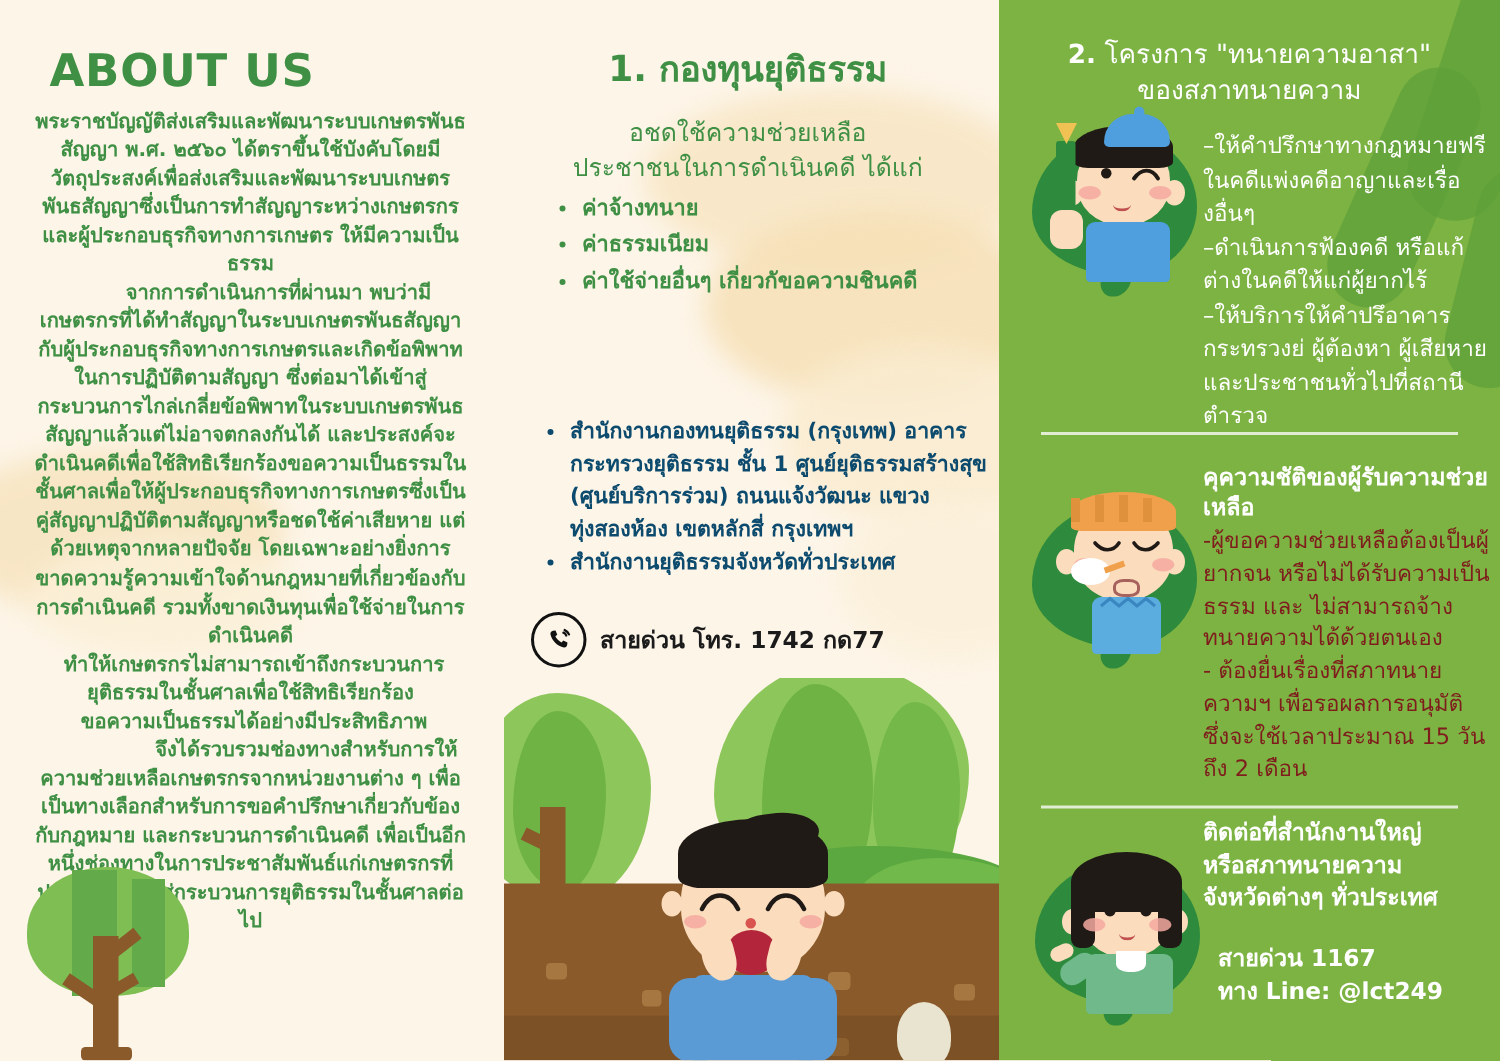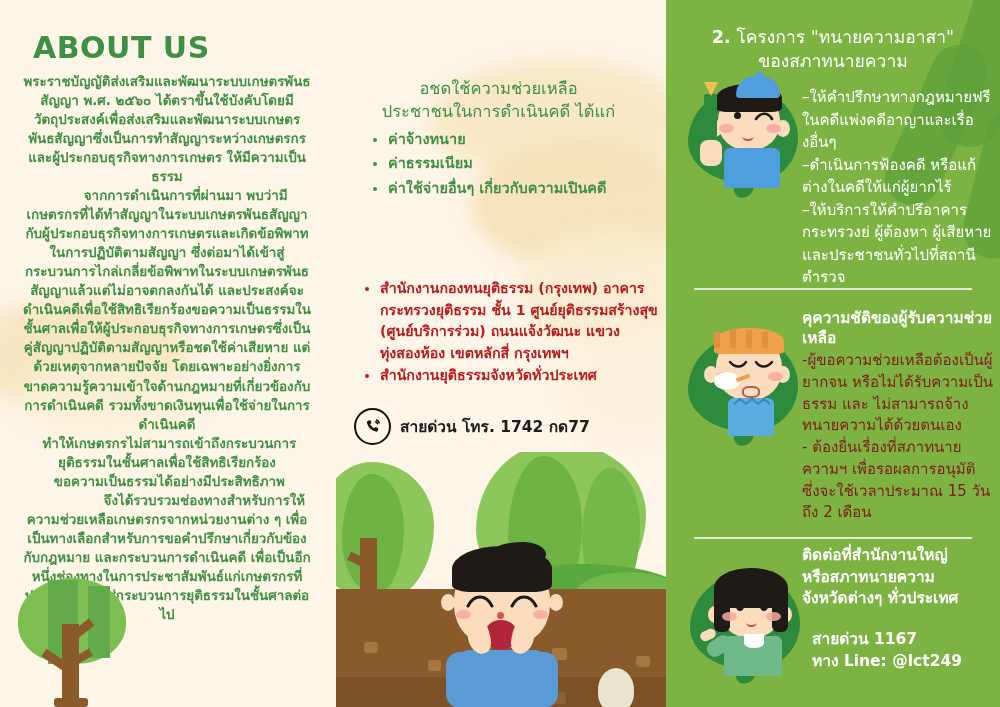--- a/index.html
+++ b/index.html
@@ -42,21 +42,21 @@
     position:absolute;left:30px;top:128px;width:290px;margin:0;padding:0 0 0 22px;
     color:#3f9044;font-size:14.5px;font-weight:bold;line-height:1.55;
   }
   .mid-list li{margin:0 0 2px 0;}
   .mid-sub2{
     position:absolute;left:10px;top:210px;width:310px;
     color:#3f9044;font-size:19px;line-height:1.35;
   }
   .mid-list2{
     position:absolute;left:22px;top:278px;width:300px;margin:0;padding:0 0 0 22px;
-    color:#b91c1c;font-size:14.2px;font-weight:bold;line-height:1.52;
+    color:#0c4a6e;font-size:14.2px;font-weight:bold;line-height:1.52;
   }
   .mid-list2 li{margin:0 0 1px 0;}
   .hotline{position:absolute;left:18px;top:408px;display:flex;align-items:center;gap:9px;}
   .hot-icon{
     width:33px;height:33px;border-radius:50%;border:2.4px solid #121212;
     display:flex;align-items:center;justify-content:center;color:#121212;font-size:17px;line-height:1;
   }
   .hot-text{color:#1b1b1b;font-size:15.5px;font-weight:bold;}
 
   
@@ -153,27 +153,31 @@
       <div class="lt-crown3"></div>
       <div class="lt-trunk"></div>
       <div class="lt-br" style="left:50px;top:58px;width:30px;height:9px;transform:rotate(-38deg);"></div>
       <div class="lt-br" style="left:26px;top:70px;width:28px;height:9px;transform:rotate(34deg);"></div>
       <div class="lt-br" style="left:52px;top:82px;width:24px;height:8px;transform:rotate(-30deg);"></div>
       <div style="position:absolute;left:36px;top:120px;width:34px;height:9px;background:#8a5a2b;border-radius:3px;"></div>
     </div>
   </div>
 
   <div class="col-mid">
+    <div class="mid-title">
+      <span class="num">1.</span>
+      <span>กองทุนยุติธรรม</span>
+    </div>
     <div class="mid-sub" style="white-space:pre-line;">อชดใช้ความช่วยเหลือ
 ประชาชนในการดำเนินคดี ได้แก่</div>
 
     <ul class="mid-list">
       <li>ค่าจ้างทนาย</li>
       <li>ค่าธรรมเนียม</li>
-      <li>ค่าใช้จ่ายอื่นๆ เกี่ยวกับความเปินคดี</li>
+      <li>ค่าใช้จ่ายอื่นๆ เกี่ยวกัขอความชินคดี</li>
     </ul>
 
 
     <ul class="mid-list2">
       <li>สำนักงานกองทนยุติธรรม (กรุงเทพ) อาคารกระทรวงยุติธรรม ชั้น 1 ศูนย์ยุติธรรมสร้างสุข (ศูนย์บริการร่วม) ถนนแจ้งวัฒนะ แขวงทุ่งสองห้อง เขตหลักสี่ กรุงเทพฯ</li>
       <li>สำนักงานยุติธรรมจังหวัดทั่วประเทศ</li>
     </ul>
 
     <div class="hotline">
       <div class="hot-icon">

